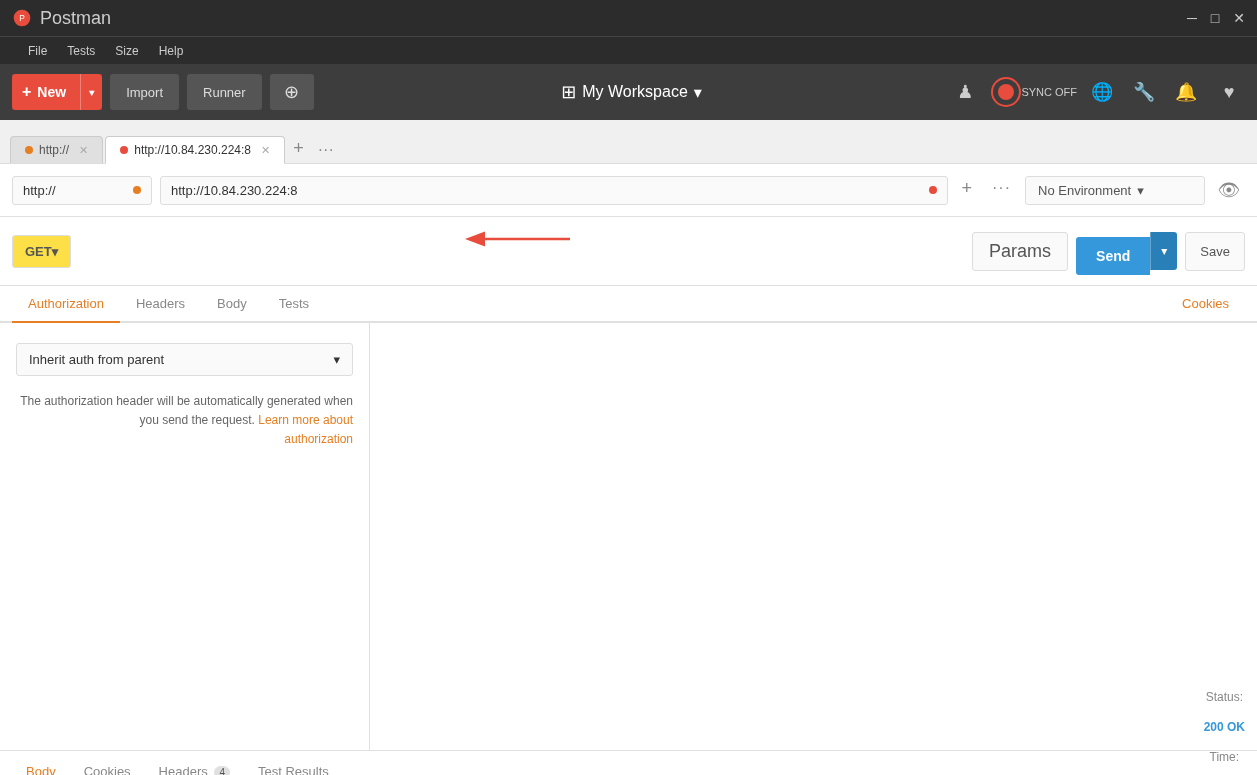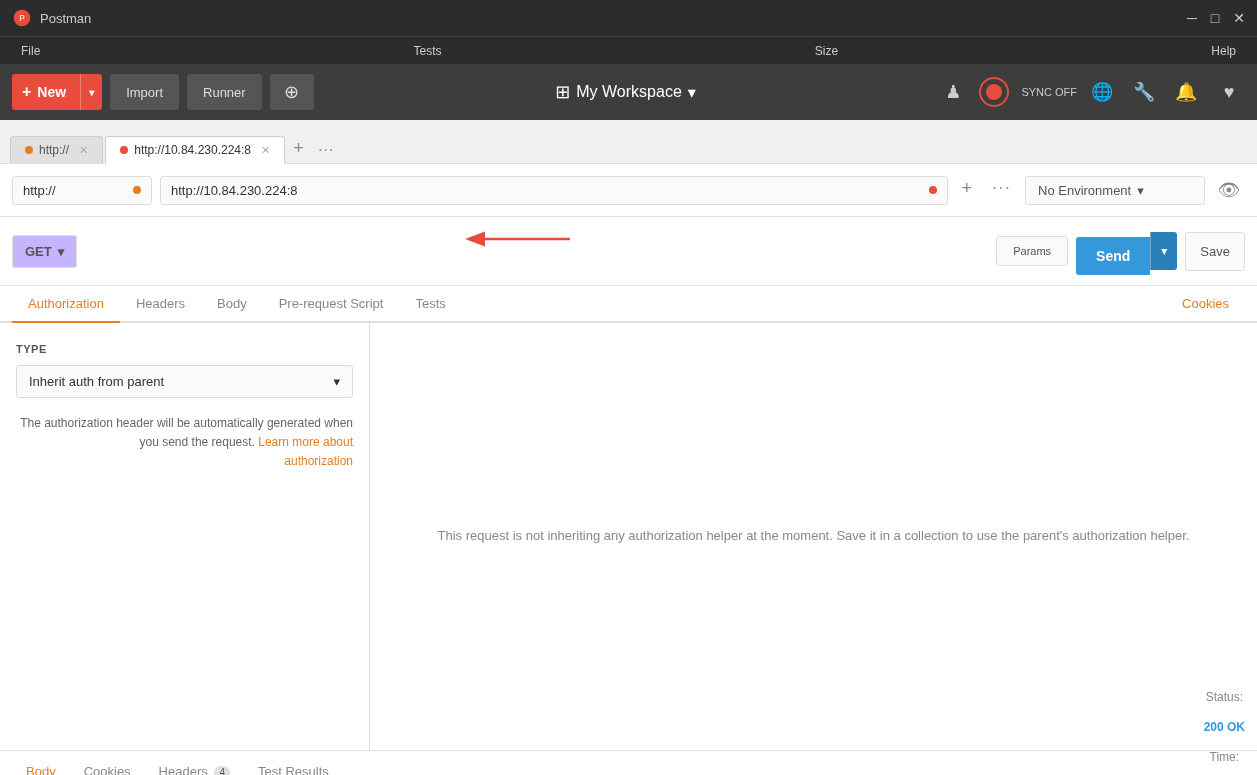--- a/index.html
+++ b/index.html
@@ -11,34 +11,33 @@
       height: 36px;
       display: flex;
       align-items: center;
       padding: 0 12px;
       color: #ccc;
       font-size: 13px;
       justify-content: space-between;
     }
     .title-bar-left { display: flex; align-items: center; gap: 8px; }
     .title-bar-logo { width: 20px; height: 20px; }
-    .title-bar-title { color: #ccc; font-size: 13px; }
+    .title-bar-title { color: #ccc; font-size: 18px; }
     .title-bar-controls { display: flex; gap: 14px; align-items: center; }
     .title-bar-btn { color: #ccc; font-size: 14px; cursor: pointer; background: none; border: none; }
 
     
     .menu-bar {
       background: #2c2c2c;
       height: 28px;
       display: flex;
       align-items: center;
-      padding: 0 13px;
+      padding: 0 20px;
       gap: 4px;
       border-top: 1px solid #444;
-      justify-content: space-between;
     }
     .menu-item {
       color: #ccc;
       font-size: 12px;
       padding: 3px 8px;
       cursor: pointer;
       border-radius: 3px;
     }
 
     
@@ -138,21 +137,21 @@
       border-radius: 3px;
     }
     .sync-btn {
       background: none;
       border: none;
       color: #ccc;
       font-size: 11px;
       cursor: pointer;
       display: flex;
       align-items: center;
-      gap: 12px;
+      gap: 0;
     }
     .sync-circle {
       width: 30px; height: 30px;
       border-radius: 50%;
       border: 2px solid #e74c3c;
       display: flex; align-items: center; justify-content: center;
     }
     .sync-inner {
       width: 16px; height: 16px;
       border-radius: 50%;
@@ -253,43 +252,42 @@
       gap: 8px;
       border-bottom: 1px solid #e0e0e0;
     }
     .method-select {
       border: 1px solid #ddd;
       border-radius: 3px;
       padding: 8px 12px;
       font-size: 13px;
       font-weight: 600;
       color: #555;
-      background: #c4b5fd;
-      display: flex;
-      align-items: center;
-      gap: 6px;
+      background: #fde047;
+      display: flex;
+      align-items: center;
       cursor: pointer;
       white-space: nowrap;
     }
     .url-main-input {
       flex: 1;
       border: 2px solid #e74c3c;
       border-radius: 3px;
       padding: 8px 12px;
       font-size: 14px;
       color: #333;
       background: white;
       outline: none;
       position: relative;
     }
     .params-btn {
       border: 1px solid #ddd;
       border-radius: 3px;
       padding: 8px 16px;
-      font-size: 11px;
+      font-size: 18px;
       color: #555;
       background: #fafafa;
       cursor: pointer;
     }
     .send-btn {
       background: #3498db;
       color: white;
       border: none;
       border-radius: 3px 0 0 3px;
       padding: 8px 20px;
@@ -581,44 +579,39 @@
     <button class="send-btn" style="margin-left:8px;margin-top:10px;">Send</button>
     <button class="send-dropdown">▾</button>
     <button class="save-btn" style="margin-left:8px;">Save</button>
   </div>
 </div>
 
 <div class="request-tabs">
   <div class="req-tab active">Authorization</div>
   <div class="req-tab">Headers</div>
   <div class="req-tab">Body</div>
-  <div class="req-tab">Pre-request Script</div>
   <div class="req-tab">Tests</div>
   <div class="req-tab-cookies">Cookies</div>
 </div>
 
 <div class="main-content">
 
   <div class="left-panel">
-    <div class="type-label">TYPE</div>
     <div class="type-select">
       <span>Inherit auth from parent</span>
       <span>▾</span>
     </div>
     <div class="auth-description">
       <span>The authorization header will be automatically generated when you send the request. </span>
       <a class="auth-link">Learn more about</a>
       <br>
       <a class="auth-link">authorization</a>
     </div>
   </div>
 
-  <div class="right-panel">
-    <span>This request is not inheriting any authorization helper at the moment. Save it in a collection to use the parent's authorization helper.</span>
-  </div>
 </div>
 
 <div class="bottom-tabs">
   <div class="bottom-tab active">Body</div>
   <div class="bottom-tab">Cookies</div>
   <div class="bottom-tab">
     <span>Headers</span>
     <span class="badge">4</span>
   </div>
   <div class="bottom-tab">Test Results</div>

